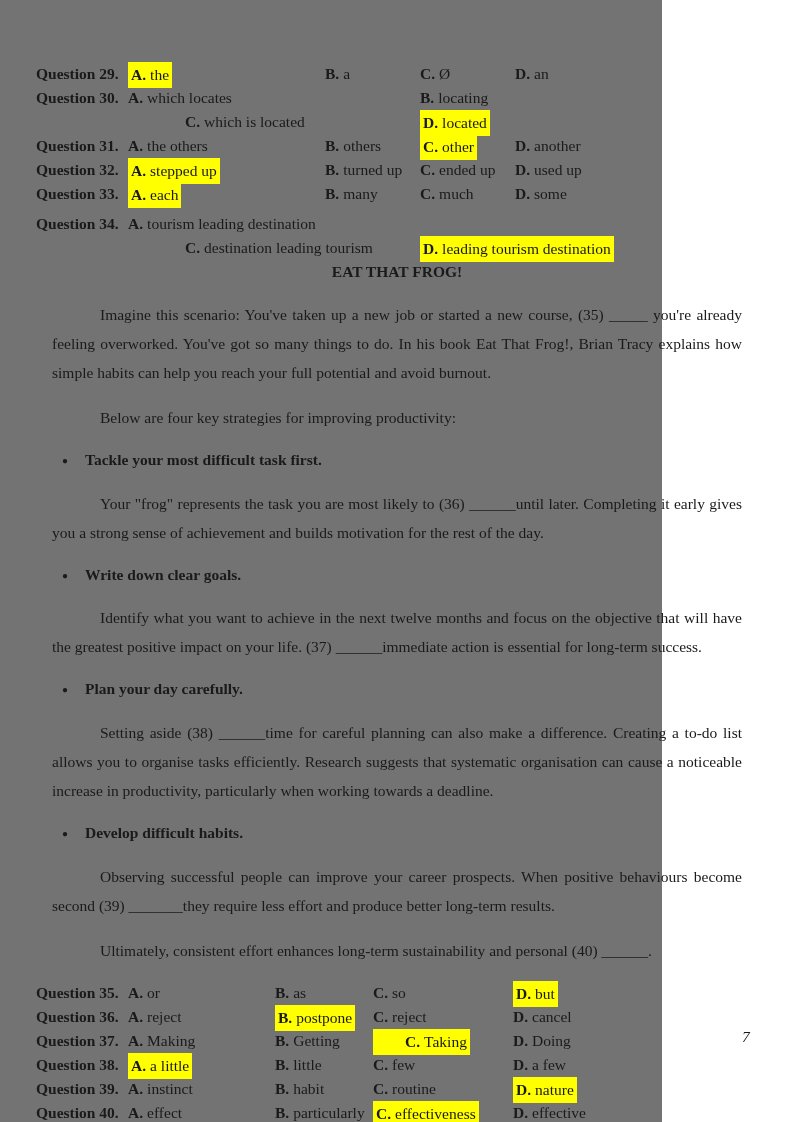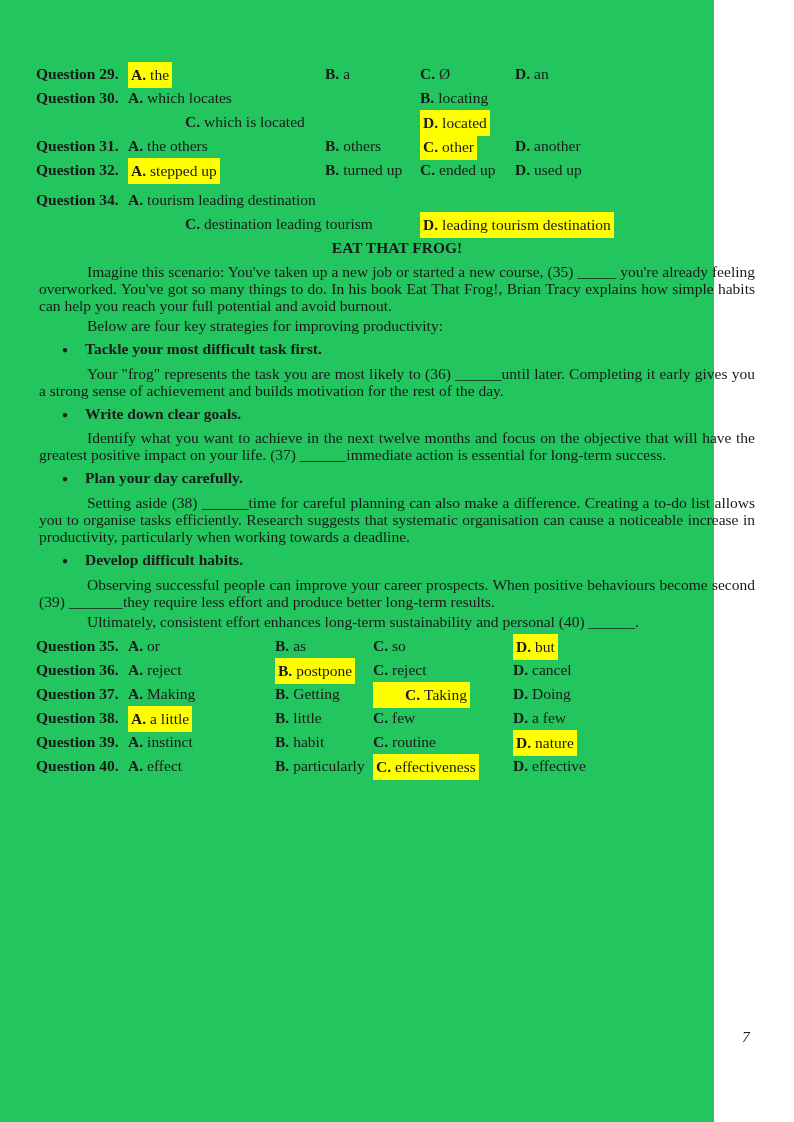--- a/index.html
+++ b/index.html
@@ -2,21 +2,21 @@
 <html><head>
 <meta charset="utf-8">
 <style>
   html, body { margin:0; padding:0; background:#ffffff; }
   body {
     width:794px; height:1122px;
     font-family:"Liberation Serif", serif;
     color:#1a1a1a; font-size:15.5px;
     position:relative; overflow:hidden;
   }
-  .page { position:relative; width:714px; height:1122px; background:#22c55e; }
+  .page { position:relative; width:662px; height:1122px; background:#737373; }
   .content { position:absolute; left:36px; top:62px; width:722px; }
 
   
   .qr { position:relative; height:24px; line-height:24px; white-space:nowrap; }
   .ql { font-weight:bold; }
   .o  { position:absolute; top:0; }
   .ot { margin-left:4px; }
   .hl { padding:1px 3px; }
 
   
@@ -32,21 +32,21 @@
   .d2 { left:477px; }
 
   .gap { margin-top:6px; }
 
   .instruction {
     margin:0; font-weight:bold; font-style:italic;
     text-align:justify; line-height:24px;
   }
   .title { margin:0; font-weight:bold; text-align:center; line-height:24px; }
 
-  p.body { margin:3px; text-align:justify; line-height:17px; }
+  p.body { margin:16px; text-align:justify; line-height:29px; }
   p.indent { text-indent:48px; }
 
   .bullet { line-height:23.7px; padding-left:26px; }
   .bg { display:inline-block; width:23px; font-size:10px; vertical-align:1px; }
   .bh { font-weight:bold; }
 
   .qblock2 { margin-top:4px; }
 
   .pagenum { position:absolute; left:742px; top:1028px; font-style:italic; font-size:15.5px; }
 </style>
@@ -83,20 +83,27 @@
     </div>
 
     <div class="qr">
       <b class="ql">Question 32.</b>
       <span class="o a hl" style="background-color: rgb(255, 255, 0);"><b class="ol">A.</b><span class="ot">stepped up</span></span>
       <span class="o b1"><b class="ol">B.</b><span class="ot">turned up</span></span>
       <span class="o c1"><b class="ol">C.</b><span class="ot">ended up</span></span>
       <span class="o d1"><b class="ol">D.</b><span class="ot">used up</span></span>
     </div>
 
+    <div class="qr">
+      <b class="ql">Question 33.</b>
+      <span class="o a hl" style="background-color: rgb(255, 255, 0);"><b class="ol">A.</b><span class="ot">each</span></span>
+      <span class="o b1"><b class="ol">B.</b><span class="ot">many</span></span>
+      <span class="o c1"><b class="ol">C.</b><span class="ot">much</span></span>
+      <span class="o d1"><b class="ol">D.</b><span class="ot">some</span></span>
+    </div>
 
     <div class="qr gap">
       <b class="ql">Question 34.</b>
       <span class="o a"><b class="ol">A.</b><span class="ot">tourism leading destination</span></span>
     </div>
     <div class="qr">
       <span class="o cs"><b class="ol">C.</b><span class="ot">destination leading tourism</span></span>
       <span class="o w hl" style="background-color: rgb(255, 255, 0);"><b class="ol">D.</b><span class="ot">leading tourism destination</span></span>
     </div>
 

